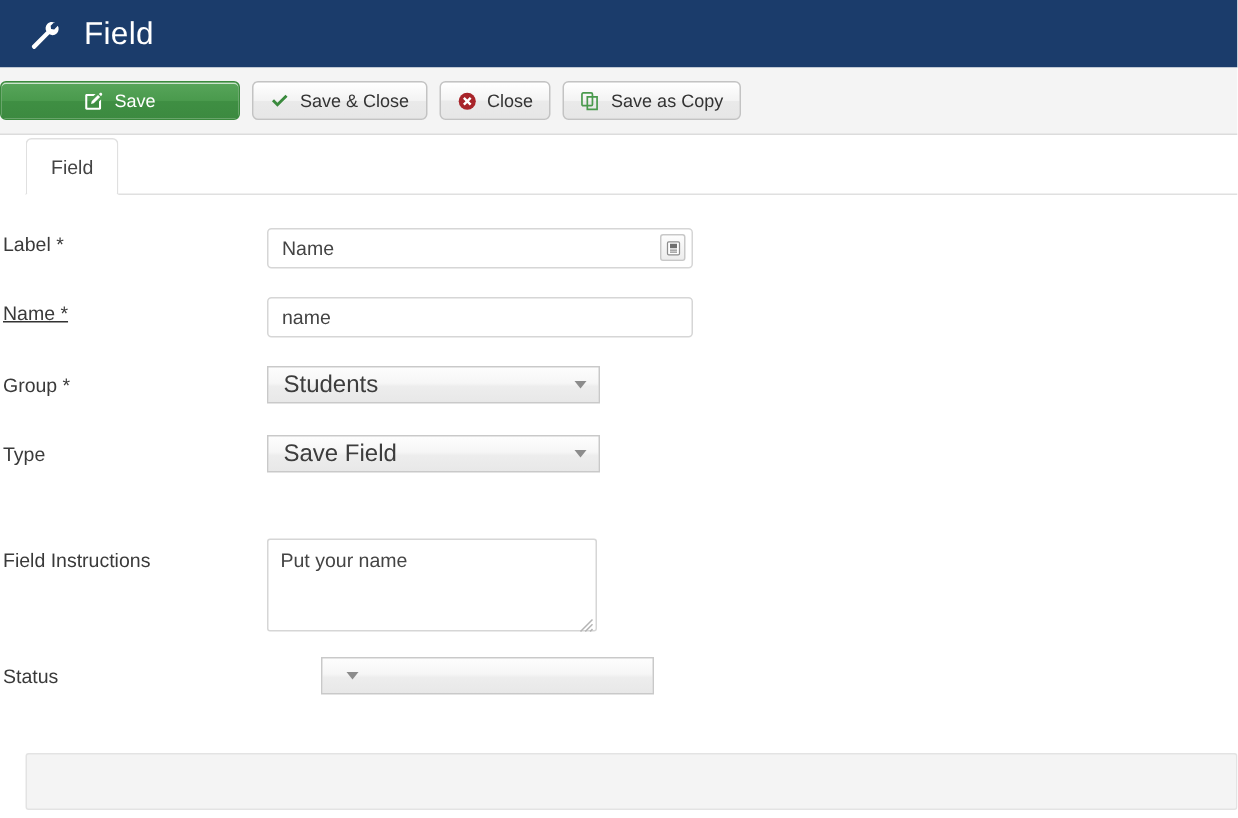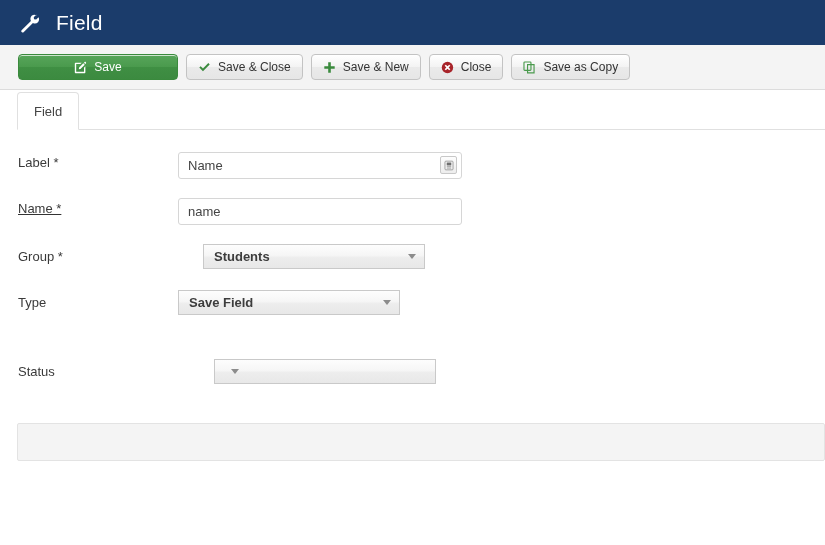--- a/index.html
+++ b/index.html
@@ -41,21 +41,20 @@
     line-height: 1;
   }
 
   
   .toolbar {
     height: 45px;
     background: #f4f4f4;
     border-bottom: 1px solid #dcdcdc;
     display: flex;
     align-items: center;
-    padding-left: 18px;
     box-sizing: border-box;
   }
   .btn {
     height: 26px;
     display: inline-flex;
     align-items: center;
     justify-content: center;
     box-sizing: border-box;
     padding: 0 11px;
     margin-right: 8px;
@@ -127,32 +126,32 @@
     padding: 22px 0 0 0;
   }
   .form-row {
     display: flex;
     align-items: flex-start;
     margin-bottom: 0;
   }
   .form-label {
     width: 178px;
     flex: 0 0 178px;
-    padding-left: 18px;
+    padding-left: 2px;
     box-sizing: border-box;
     font-size: 13px;
     color: #3a3a3a;
     line-height: 18px;
   }
   .form-control { flex: 1 1 auto; }
 
   
   .row-label   { height: 46px; }
   .row-name    { height: 46px; text-decoration: underline; }
-  .row-group   { height: 46px; gap: 25px; }
+  .row-group   { height: 46px; }
   .row-type    { height: 69px; }
   .row-instr   { height: 79px; }
   .row-status  { height: 46px; gap: 36px; }
 
   .row-label .form-label   { padding-top: 2px; }
   .row-name .form-label    { padding-top: 2px; }
   .row-group .form-label   { padding-top: 4px; }
   .row-type .form-label    { padding-top: 4px; }
   .row-instr .form-label   { padding-top: 6px; }
   .row-status .form-label  { padding-top: 4px; }
@@ -195,25 +194,24 @@
   .select-box {
     width: 222px;
     height: 25px;
     box-sizing: border-box;
     border: 1px solid #c9c9c9;
     border-radius: 0;
     background: linear-gradient(to bottom, #fdfdfd 0%, #f6f6f6 45%, #ededed 55%, #e8e8e8 100%);
     display: flex;
     align-items: center;
     padding: 0 8px 0 10px;
-    font-size: 13px;
+    font-size: 16px;
     color: #3d3d3d;
     cursor: pointer;
     position: relative;
-    font-weight: bold;
   }
   .select-value {
     flex: 1 1 auto;
     overflow: hidden;
     white-space: nowrap;
     text-overflow: ellipsis;
     line-height: 1;
   }
   .caret {
     width: 0;
@@ -287,28 +285,20 @@
 
   <button class="btn">
     <span class="icon">
       <svg viewBox="0 0 16 16" width="13" height="13" aria-hidden="true">
         <path fill="#3a8a3d" d="M6.1 12.6 1.6 8.1l1.7-1.7 2.8 2.8 6.6-6.6 1.7 1.7-8.3 8.3z"></path>
       </svg>
     </span>
     <span class="btn-label">Save &amp; Close</span>
   </button>
 
-  <button class="btn">
-    <span class="icon">
-      <svg viewBox="0 0 16 16" width="13" height="13" aria-hidden="true">
-        <path fill="#3a8a3d" d="M6.4 1.6h3.2v4.8h4.8v3.2H9.6v4.8H6.4V9.6H1.6V6.4h4.8z"></path>
-      </svg>
-    </span>
-    <span class="btn-label">Save &amp; New</span>
-  </button>
 
   <button class="btn">
     <span class="icon">
       <svg viewBox="0 0 16 16" width="13" height="13" aria-hidden="true">
         <circle cx="8" cy="8" r="7" fill="#a8242a"></circle>
         <path fill="#ffffff" d="m8 6.6 2.1-2.1 1.4 1.4L9.4 8l2.1 2.1-1.4 1.4L8 9.4l-2.1 2.1-1.4-1.4L6.6 8 4.5 5.9l1.4-1.4z"></path>
       </svg>
     </span>
     <span class="btn-label">Close</span>
   </button>
@@ -372,20 +362,33 @@
   <div class="form-row row-type">
     <div class="form-label">Type</div>
     <div class="form-control">
       <div class="select-box">
         <span class="select-value">Save Field</span>
         <span class="caret"></span>
       </div>
     </div>
   </div>
 
+  <div class="form-row row-instr">
+    <div class="form-label">Field Instructions</div>
+    <div class="form-control">
+      <div class="textarea-wrap">
+        <textarea class="textarea-box" style="">Put your name</textarea>
+        <span class="resize-grip">
+          <svg viewBox="0 0 12 12" width="12" height="12" aria-hidden="true">
+            <path stroke="#b4b4b4" stroke-width="1" d="M11 3 3 11M11 6.2 6.2 11M11 9.4 9.4 11"></path>
+          </svg>
+        </span>
+      </div>
+    </div>
+  </div>
 
   <div class="form-row row-status">
     <div class="form-label">Status</div>
     <div class="form-control">
       <div class="select-box">
         <span class="caret"></span>
       </div>
     </div>
   </div>
 

